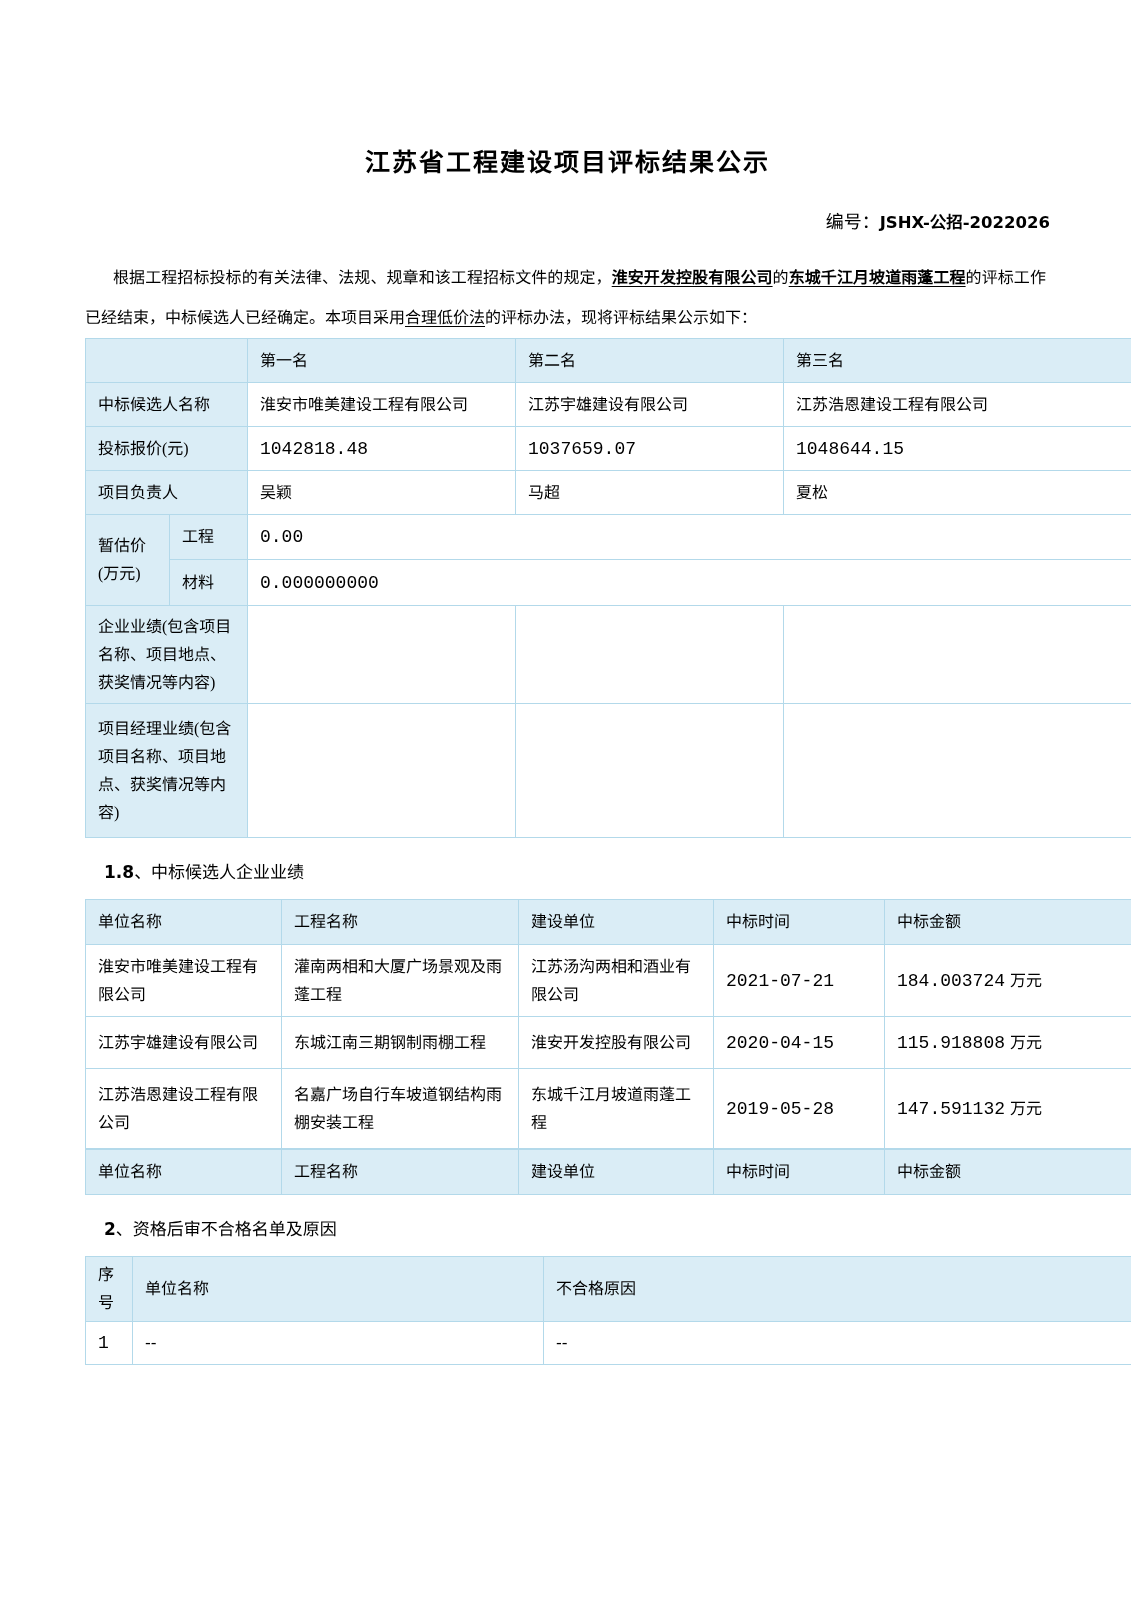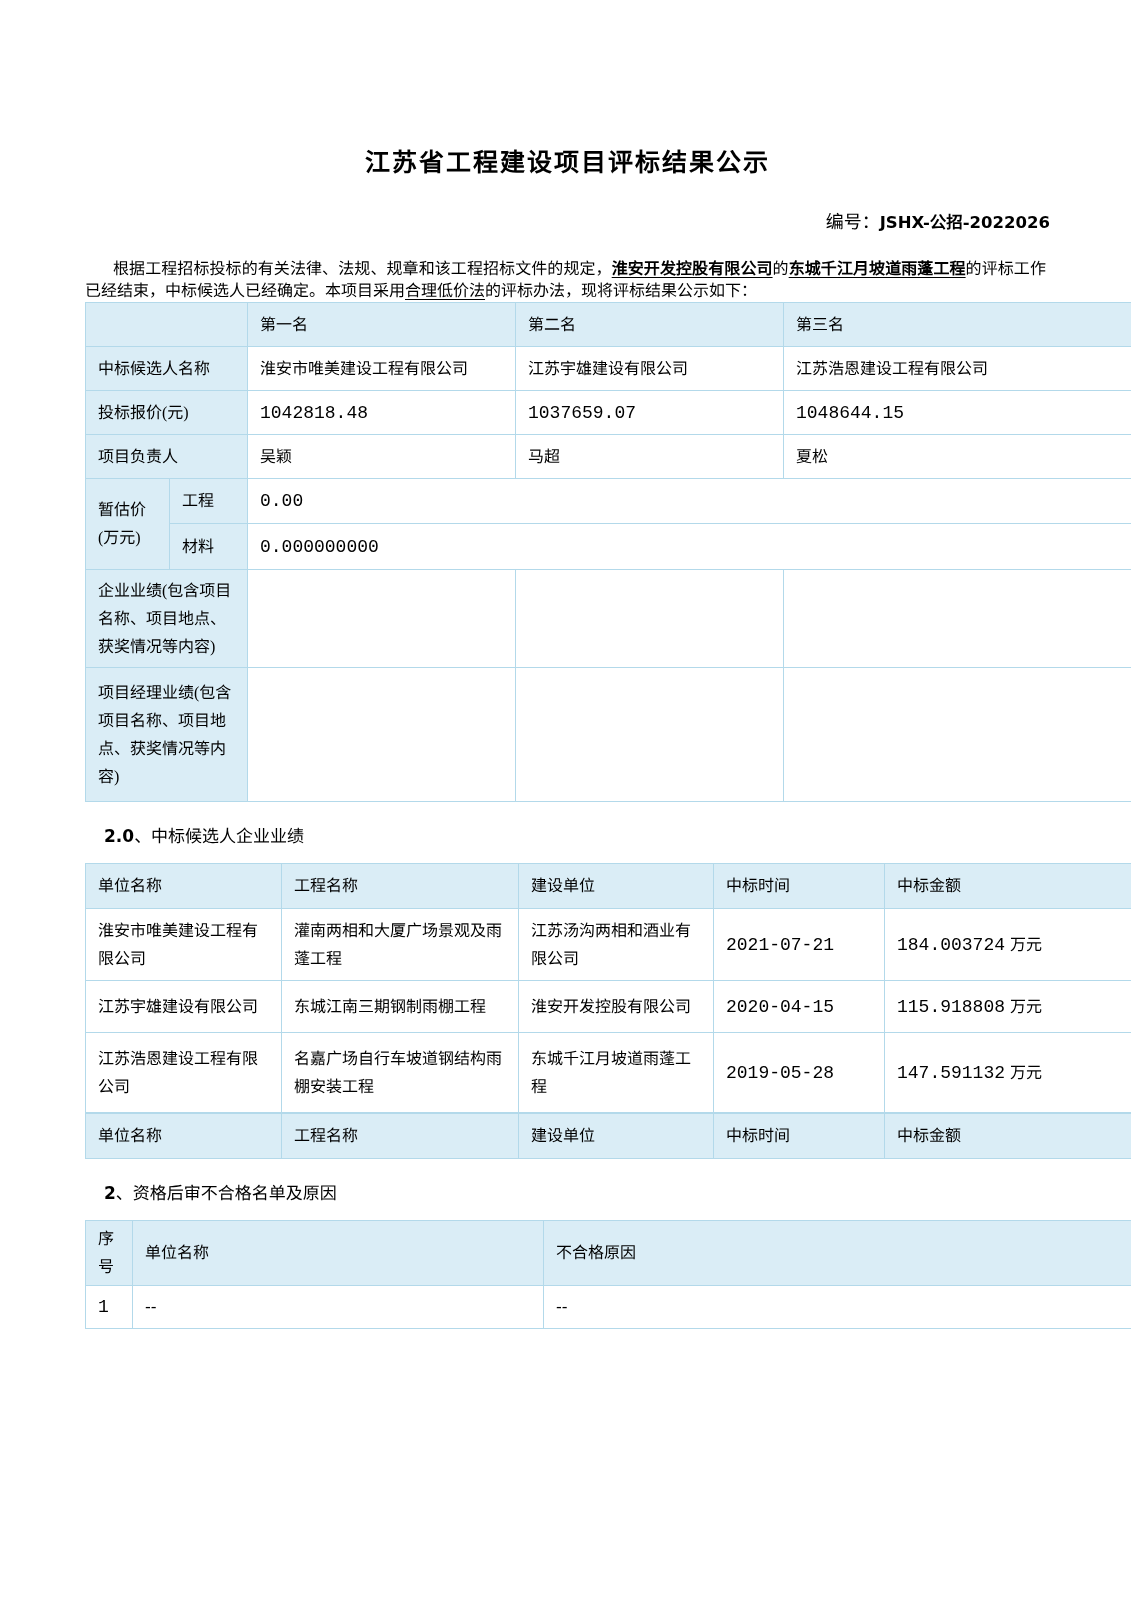--- a/index.html
+++ b/index.html
@@ -25,21 +25,21 @@
   .doc-no {
     margin-top: 31px;
     text-align: right;
     font-size: 18px;
     line-height: 22px;
   }
   .doc-no .latin { font-weight: bold; font-size: 16.5px; }
 
   .intro {
     margin: 24px 4px 0 0;
-    line-height: 22px;
+    line-height: 40px;
     text-align: justify;
     text-indent: 28px;
   }
   .bu { font-weight: bold; text-decoration: underline; text-underline-offset: 3px; }
   .ul { text-decoration: underline; text-underline-offset: 3px; }
 
   .sec {
     margin: 23px 0 15px 19px;
     font-size: 17px;
     font-weight: normal;
@@ -165,21 +165,21 @@
       </tr>
       <tr class="r-perf2">
         <td colspan="2" class="lbl">项目经理业绩(包含项目名称、项目地点、获奖情况等内容)</td>
         <td class="blank"></td>
         <td class="blank"></td>
         <td class="blank"></td>
       </tr>
     </tbody>
   </table>
 
-  <h2 class="sec"><span class="sec-num latin">2.0</span><span>、中标候选人企业业绩</span></h2>
+  <h2 class="sec"><span class="sec-num latin">1.8</span><span>、中标候选人企业业绩</span></h2>
 
   <table class="tbl t2">
     <colgroup>
         <col class="c1">
         <col class="c2">
         <col class="c3">
         <col class="c4">
         <col class="c5">
       </colgroup>
     <tbody>

